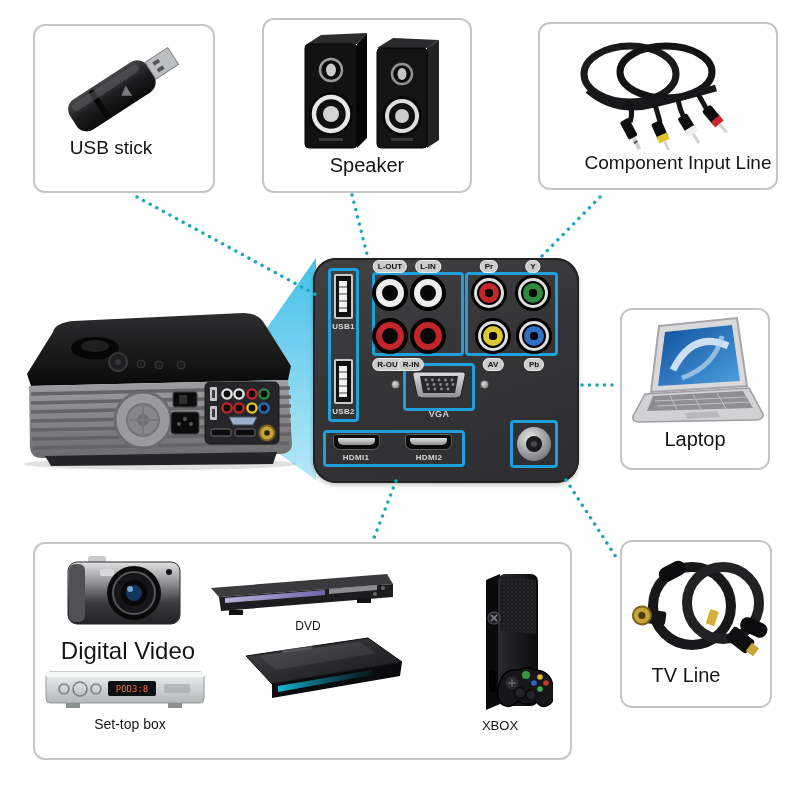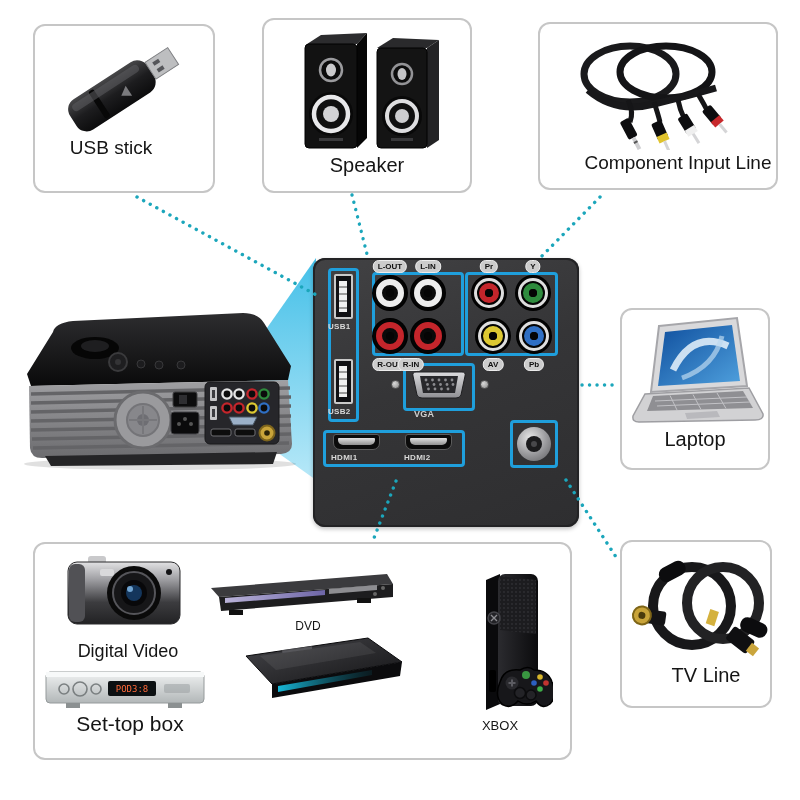--- a/index.html
+++ b/index.html
@@ -4,28 +4,28 @@
 <style>
   html,body{margin:0;padding:0;background:#fff;}
   .stage{position:relative;width:800px;height:800px;background:#ffffff;overflow:hidden;
          font-family:"Liberation Sans",sans-serif;color:#1a1a1a;}
   svg{display:block}
   .abs{position:absolute;}
   
   .ibox{position:absolute;background:#fff;border:2px solid #c6c6c6;border-radius:12px;box-sizing:border-box;}
   .ilabel{position:absolute;text-align:center;color:#151515;font-size:19px;line-height:22px;}
   
-  .panel{position:absolute;left:313px;top:258px;width:266px;height:269px;border-radius:12px;
+  .panel{position:absolute;left:313px;top:258px;width:266px;height:225px;border-radius:23px;
          background:linear-gradient(160deg,#424244 0%,#353537 45%,#2e2e30 100%);
          box-shadow:inset 0 0 0 2px #232325, 0 2px 4px rgba(0,0,0,.25);}
   .crect{position:absolute;border:3px solid #1f9fdc;border-radius:4px;box-sizing:border-box;}
   .tag{position:absolute;transform:translateX(-50%);background:#cccccc;color:#101010;
        font-size:8px;font-weight:bold;line-height:11px;padding:0 4px;border-radius:6px;
        border:1px solid #ededed;white-space:nowrap;}
-  .plabel{position:absolute;font-size:8px;font-weight:bold;color:#d9d9d9;letter-spacing:.3px;}
+  .plabel{position:absolute;text-align:center;font-size:8px;font-weight:bold;color:#d9d9d9;letter-spacing:.3px;}
   .jack{position:absolute;width:34px;height:34px;border-radius:50%;background:#040404;box-shadow:0 0 0 1px #000;}
   .jack i{position:absolute;border-radius:50%;}
   .jack .a{inset:3px;border:6px solid var(--c);background:#0a0a0a;}
   .jack .w{inset:2px;border:3px solid #dedede;background:transparent;}
   .jack .c{inset:7px;border:6px solid var(--c);background:#0a0a0a;}
   .jack .hole{inset:13px;background:#050505;}
   .usbport{position:absolute;width:19px;height:45px;background:#101013;border:2px solid #c9c9c9;
            border-radius:2px;box-sizing:border-box;}
   .usbport:after{content:"";position:absolute;left:3px;top:5px;width:8px;height:31px;background:
       repeating-linear-gradient(#f0f0f0 0 5px,#9c9c9c 5px 7px);}
@@ -337,24 +337,24 @@
       <circle cx="30" cy="31" r="5.5" fill="#232327" stroke="#0c0c0e" stroke-width="1.5"></circle>
       <circle cx="41" cy="33" r="5" fill="#232327" stroke="#0c0c0e" stroke-width="1.5"></circle>
       <circle cx="36" cy="13" r="4" fill="#3fae49" opacity=".85"></circle>
     </g>
   </svg>
 
   <div class="ilabel" style="left:33px;top:137px;width:156px">USB stick</div>
   <div class="ilabel" style="left:262px;top:154px;width:210px;font-size:20px">Speaker</div>
   <div class="ilabel" style="left:538px;top:152px;width:280px">Component Input Line</div>
   <div class="ilabel" style="left:620px;top:428px;width:150px;font-size:20px">Laptop</div>
-  <div class="ilabel" style="left:620px;top:664px;width:172px;font-size:20px">TV Line</div>
-  <div class="ilabel" style="left:48px;top:640px;width:160px;font-size:18px">Digital Video</div>
+  <div class="ilabel" style="left:600px;top:664px;width:172px;font-size:20px">TV Line</div>
+  <div class="ilabel" style="left:48px;top:640px;width:160px;font-size:24px">Digital Video</div>
   <div class="ilabel" style="left:258px;top:615px;width:100px;font-size:12px">DVD</div>
-  <div class="ilabel" style="left:55px;top:713px;width:150px;font-size:21px">Set-top box</div>
+  <div class="ilabel" style="left:55px;top:713px;width:150px;font-size:14px">Set-top box</div>
   <div class="ilabel" style="left:440px;top:715px;width:120px;font-size:13px">XBOX</div>
 
   <div class="panel">
 
     <div class="crect" style="left:15px;top:10px;width:31px;height:154px"></div>
     <div class="crect" style="left:59px;top:14px;width:92px;height:84px"></div>
     <div class="crect" style="left:152px;top:14px;width:93px;height:84px"></div>
     <div class="crect" style="left:90px;top:105px;width:72px;height:48px"></div>
     <div class="crect" style="left:10px;top:172px;width:142px;height:37px"></div>
     <div class="crect" style="left:197px;top:162px;width:48px;height:48px"></div>

